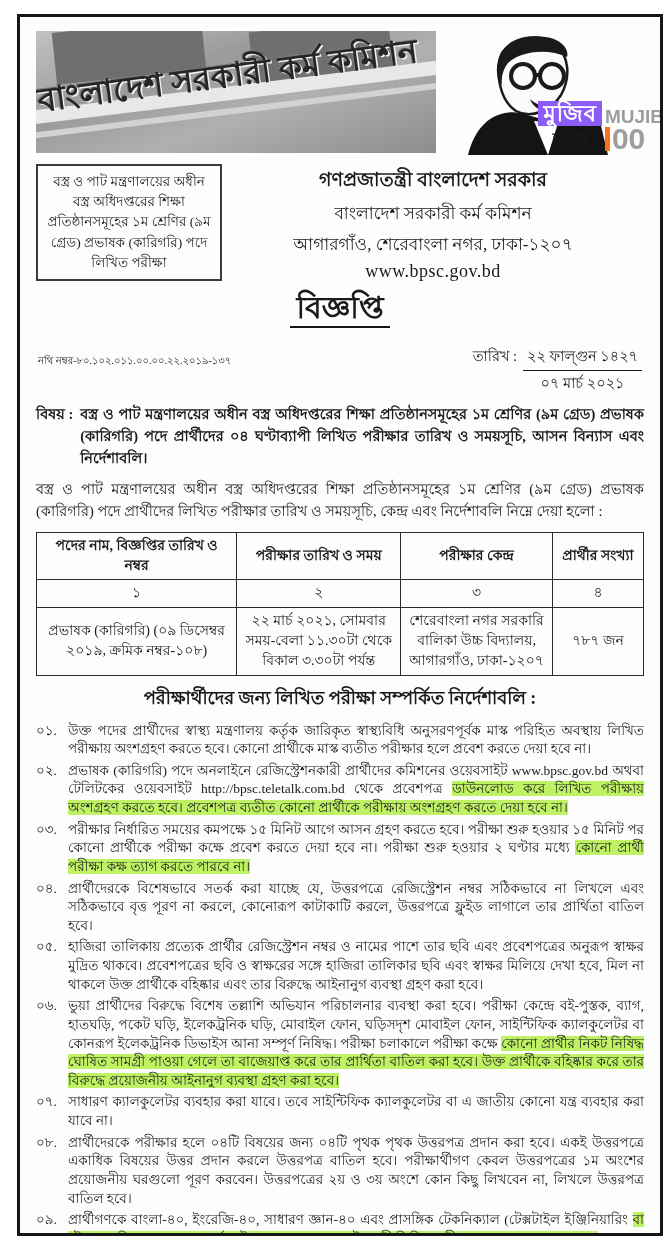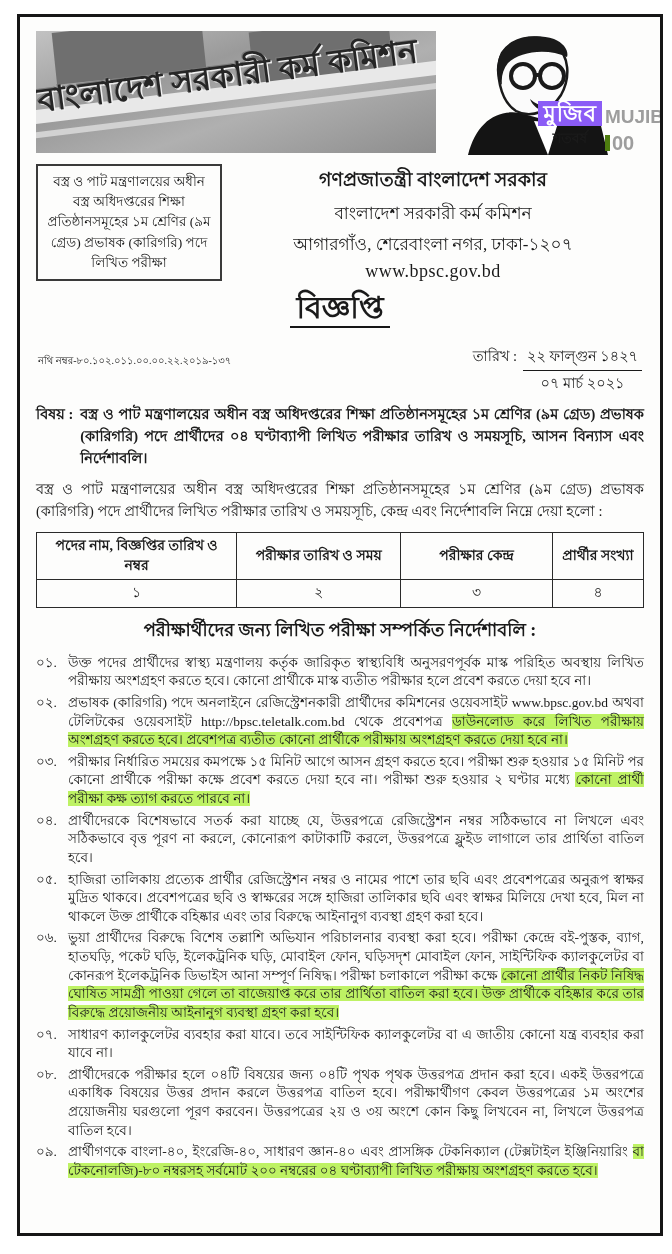--- a/index.html
+++ b/index.html
@@ -37,21 +37,21 @@
     transform: rotate(-7.5deg); transform-origin: left center;
     font-weight: bold; font-size: 33px; color: #262626;
     text-shadow: 1.5px 1.5px 0 #efefef, -1px -1px 0 #7a7a7a;
   }
   .mujib { position: relative; width: 216px; height: 126px; flex: none; margin-left: 12px; }
   .mujib svg { position: absolute; left: 0; top: 0; }
   .mujib-text { position: absolute; right: 0; bottom: 4px; display: grid; grid-template-columns: auto auto; column-gap: 3px; row-gap: 1px; align-items: end; }
   .mujib-box { background:#8b5cf6; color:#fff; font-weight:bold; font-size:22px; line-height:1.15; padding:0 5px; letter-spacing:1px; }
   .mujib-en { color:#9d9d9d; font-family:"Liberation Sans",sans-serif; font-weight:bold; font-size:19px; line-height:1; }
   .shotoborsho { font-weight:bold; font-size:14px; text-align:center; }
-  .hundred { color:#9d9d9d; font-family:"Liberation Sans",sans-serif; font-weight:bold; font-size:20px; line-height:0.8; border-left:5px solid #4d7c0f; padding-left:2px; }
+  .hundred { color:#9d9d9d; font-family:"Liberation Sans",sans-serif; font-weight:bold; font-size:30px; line-height:0.8; border-left:5px solid #f97316; padding-left:2px; }
   .header-bottom { display: flex; align-items: stretch; margin-bottom: 2px; }
   .left-box {
     width: 186px; flex: none; border: 2px solid #3a3a3a;
     padding: 6px 6px; text-align: center; font-size: 13.5px; line-height: 1.5; align-self: center;
   }
   .gov-block { flex: 1; text-align: center; padding-top: 2px; }
   .gov-line1 { font-weight: bold; font-size: 19px; margin-bottom: 3px; }
   .gov-line2 { font-size: 17px; margin-bottom: 3px; }
   .gov-line3 { font-size: 17px; margin-bottom: 2px; }
   .website { font-size: 18px; letter-spacing: 0.5px; }
@@ -160,20 +160,26 @@
       <th style="width:27%">পরীক্ষার তারিখ ও সময়</th>
       <th style="width:25%">পরীক্ষার কেন্দ্র</th>
       <th style="width:15%">প্রার্থীর সংখ্যা</th>
     </tr>
     <tr>
       <td class="num-cell">১</td>
       <td class="num-cell">২</td>
       <td class="num-cell">৩</td>
       <td class="num-cell">৪</td>
     </tr>
+    <tr>
+      <td class="data-cell">প্রভাষক (কারিগরি) (০৯ ডিসেম্বর ২০১৯, ক্রমিক নম্বর-১০৮)</td>
+      <td class="data-cell">২২ মার্চ ২০২১, সোমবার সময়-বেলা ১১.৩০টা থেকে বিকাল ৩.৩০টা পর্যন্ত</td>
+      <td class="data-cell">শেরেবাংলা নগর সরকারি বালিকা উচ্চ বিদ্যালয়, আগারগাঁও, ঢাকা-১২০৭</td>
+      <td class="data-cell">৭৮৭ জন</td>
+    </tr>
   </tbody>
     </table>
 
   <div class="instr-heading">পরীক্ষার্থীদের জন্য লিখিত পরীক্ষা সম্পর্কিত নির্দেশাবলি :</div>
 
   <div>
     <div class="instr-item">
       <span class="instr-num">০১.</span>
       <span class="instr-text">উক্ত পদের প্রার্থীদের স্বাস্থ্য মন্ত্রণালয় কর্তৃক জারিকৃত স্বাস্থ্যবিধি অনুসরণপূর্বক মাস্ক পরিহিত অবস্থায় লিখিত পরীক্ষায় অংশগ্রহণ করতে হবে। কোনো প্রার্থীকে মাস্ক ব্যতীত পরীক্ষার হলে প্রবেশ করতে দেয়া হবে না।</span>
     </div>

